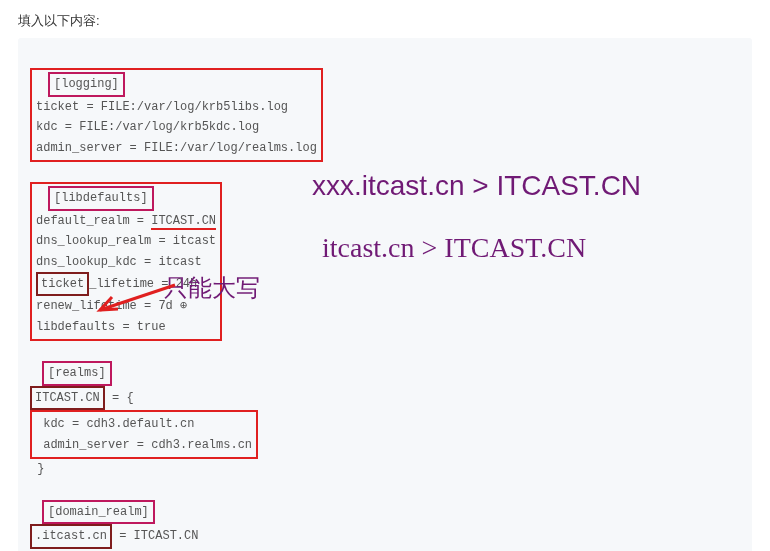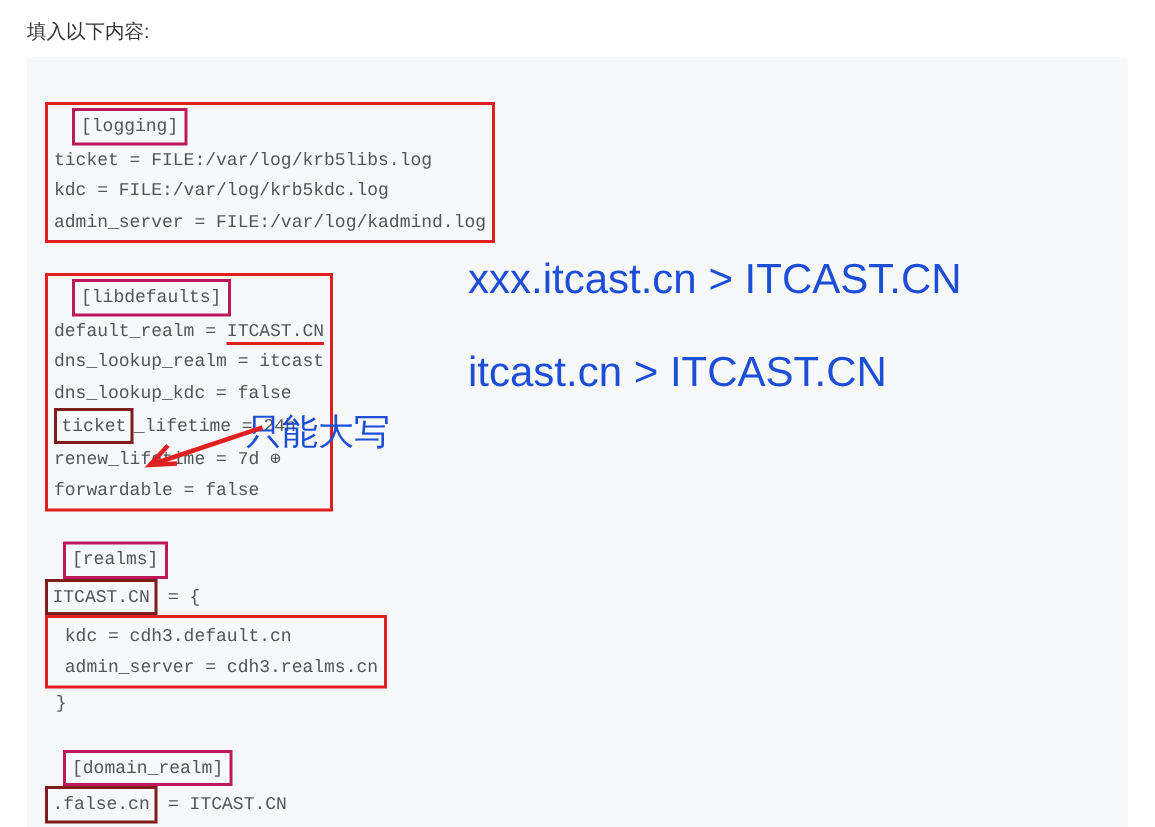--- a/index.html
+++ b/index.html
@@ -22,60 +22,60 @@
     font-size: 12px;
     line-height: 1.7;
     color: #555;
     white-space: pre;
     position: relative;
   }
   .hl { border: 2px solid #7f1d1d; display: inline-block; padding: 0 3px; }
   .hl-section { border: 2px solid #be185d; display: inline-block; padding:0 4px;margin-left:12px; }
   .annot {
     position: absolute;
-    color: #1d4ed8;
+    color: #701a75;
     font-family: Arial, sans-serif;
     font-weight: 400;
   }
   .annot.big { font-size: 28px; }
   .annot.med { font-size: 24px; }
   svg.arrow { position:absolute; }
   .underline-red { border-bottom: 2px solid #e02020; }
   .big-box { border: 2px solid #e02020; padding:2px 4px; display:inline-block; }
 </style>
 </head>
 <body>
 
 <div class="intro">填入以下内容:</div>
 
 <div class="codeblock">
 <span class="big-box"><span class="hl-section">[logging]</span>
 <span>ticket = FILE:/var/log/krb5libs.log</span>
 <span>kdc = FILE:/var/log/krb5kdc.log</span>
-<span>admin_server = FILE:/var/log/kadmind.log</span></span>
+<span>admin_server = FILE:/var/log/realms.log</span></span>
 
 <span class="big-box"><span class="hl-section">[libdefaults]</span>
 <span><span>default_realm = </span><span class="underline-red">ITCAST.CN</span></span>
 <span>dns_lookup_realm = itcast</span>
-<span>dns_lookup_kdc = false</span>
+<span>dns_lookup_kdc = itcast</span>
 <span><span class="hl">ticket</span><span>_lifetime = 24h</span></span>
 <span><span>renew_lifetime = 7d</span> <span>⊕</span></span>
-<span>forwardable = false</span></span>
+<span>libdefaults = true</span></span>
 
 <span class="hl-section">[realms]</span>
 <span><span class="hl">ITCAST.CN</span><span> = {</span></span>
 <span class="big-box"> <span>kdc = cdh3.default.cn</span>
  <span>admin_server = cdh3.realms.cn</span></span>
  <span>}</span>
 
 <span class="hl-section">[domain_realm]</span>
-<span><span class="hl">.false.cn</span><span> = ITCAST.CN</span></span>
+<span><span class="hl">.itcast.cn</span><span> = ITCAST.CN</span></span>
 
 </div>
 
 <div class="annot big" style="left:312px; top:170px;">xxx.itcast.cn  &gt; ITCAST.CN</div>
-<div class="annot big" style="left:312px; top:232px;">itcast.cn &gt; ITCAST.CN</div>
+<div class="annot big" style="left:322px; top:232px;font-family:Liberation Serif, serif;">itcast.cn &gt; ITCAST.CN</div>
 <div class="annot med" style="left:164px; top:272px;">只能大写</div>
 
 <svg class="arrow" style="left:90px; top:275px;" width="90" height="40">
   <line x1="85" y1="10" x2="10" y2="35" stroke="#e02020" stroke-width="3"></line>
   <polyline points="10,35 22,22 10,35 28,34" fill="none" stroke="#e02020" stroke-width="3"></polyline>
 </svg>
 
 </body></html>

